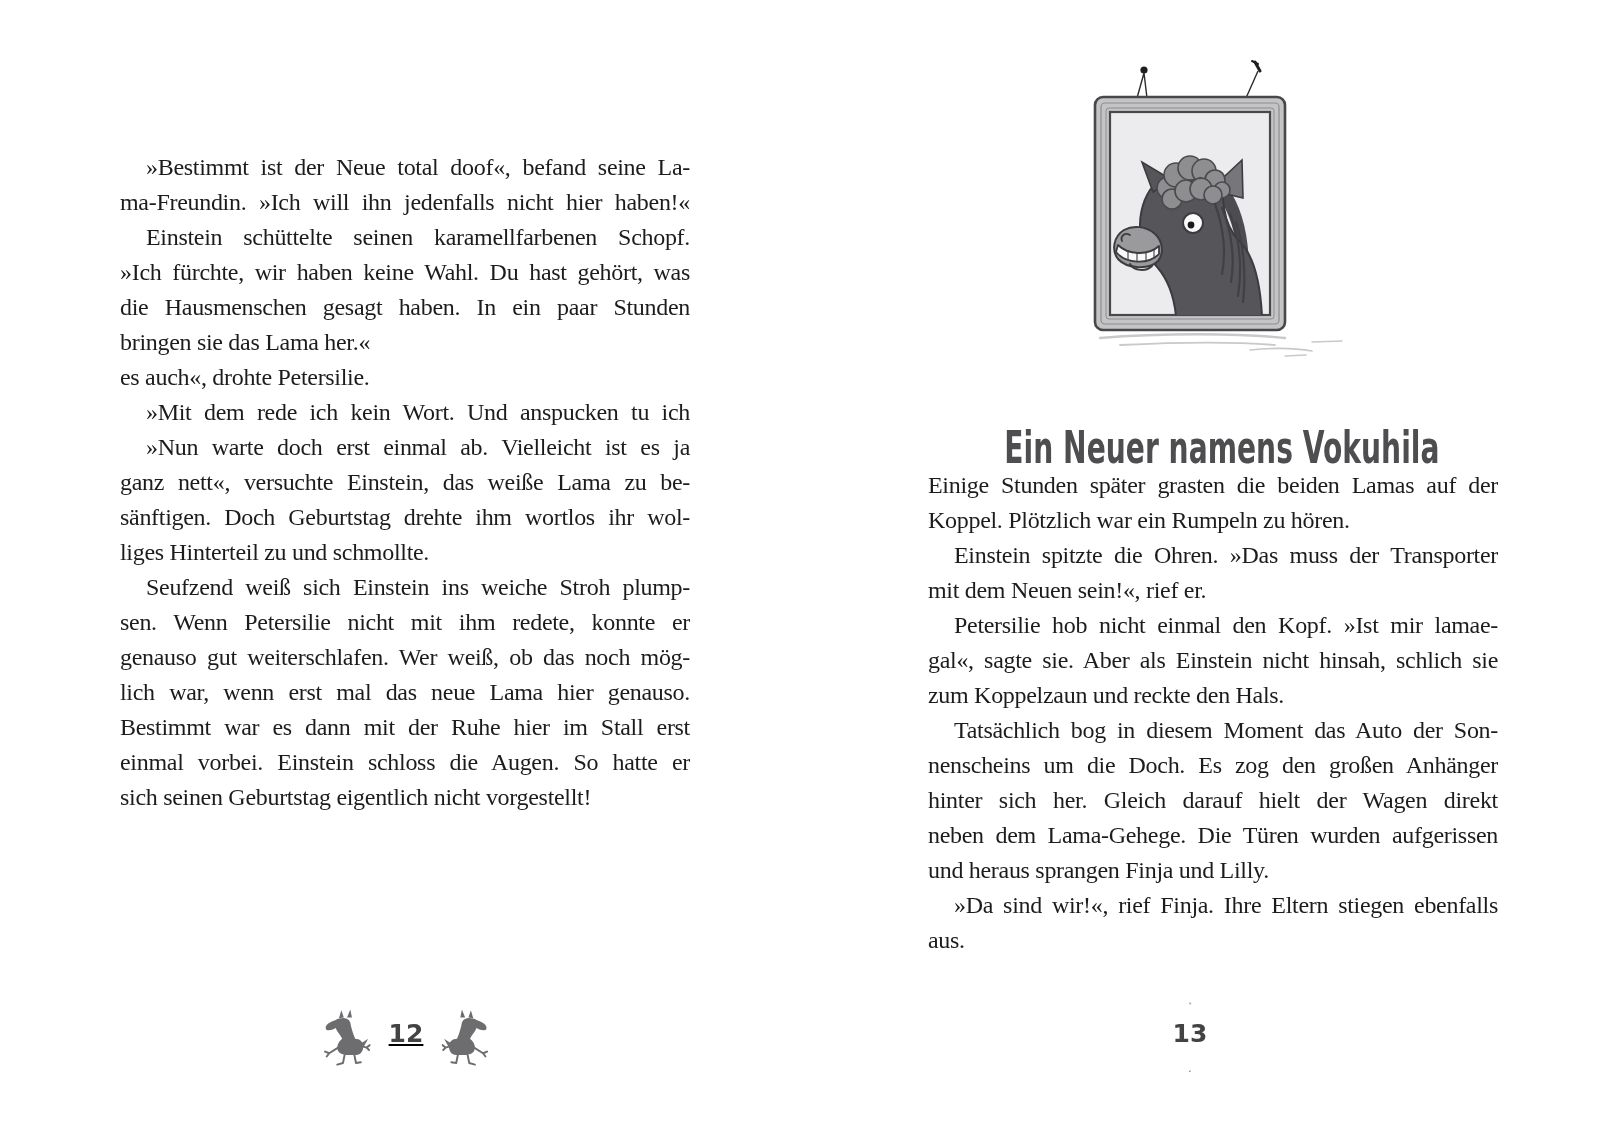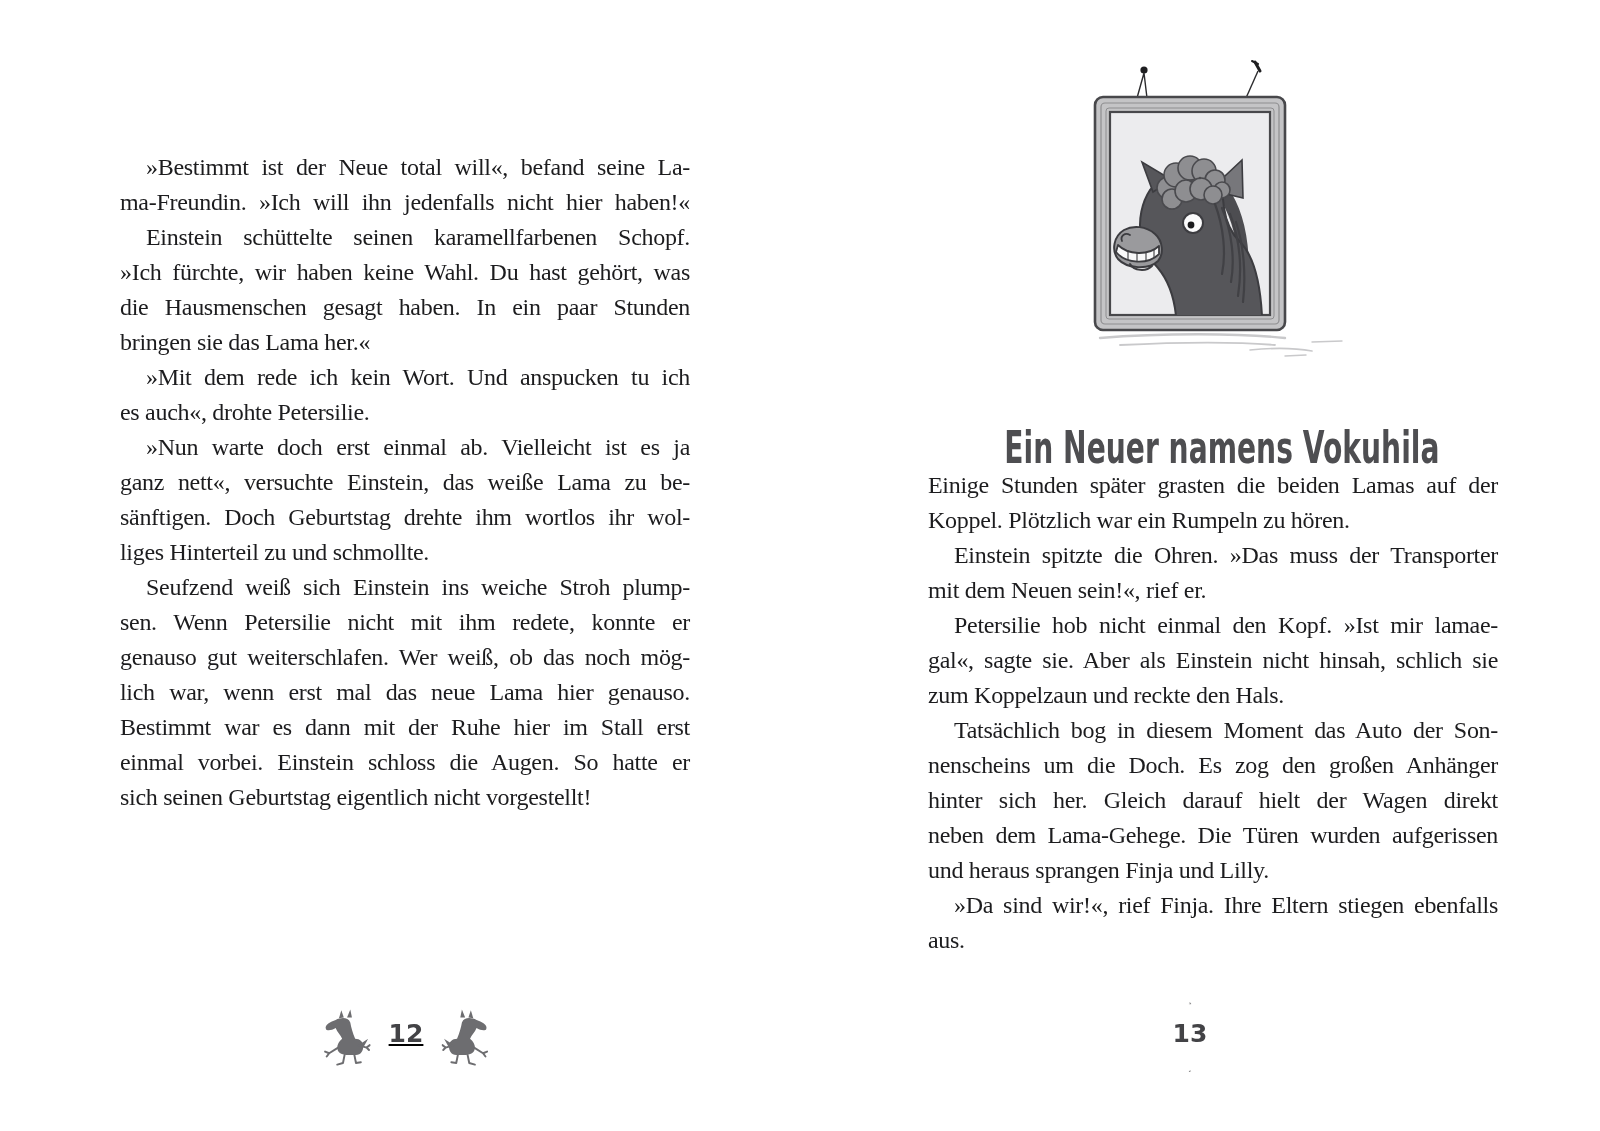--- a/index.html
+++ b/index.html
@@ -109,28 +109,28 @@
                M32,58 L30,68 M30,68 L23,70
                M44,58 L46,68 M46,68 L52,67" stroke="currentColor" stroke-width="2.4" stroke-linecap="round" fill="none"></path>
     </g>
   </defs>
 </svg>
 
 <div class="spread">
 
   <div>
     <div id="left-text" class="page-text">
-        <div class="line indent">»Bestimmt ist der Neue total will«, befand seine La-</div>
+        <div class="line indent">»Bestimmt ist der Neue total doof«, befand seine La-</div>
         <div class="line">ma-Freundin. »Ich will ihn jedenfalls nicht hier haben!«</div>
         <div class="line indent">Einstein schüttelte seinen karamellfarbenen Schopf.</div>
         <div class="line">»Ich fürchte, wir haben keine Wahl. Du hast gehört, was</div>
         <div class="line">die Hausmenschen gesagt haben. In ein paar Stunden</div>
         <div class="line end">bringen sie das Lama her.«</div>
+        <div class="line end">es auch«, drohte Petersilie.</div>
         <div class="line indent">»Mit dem rede ich kein Wort. Und anspucken tu ich</div>
-        <div class="line end">es auch«, drohte Petersilie.</div>
         <div class="line indent">»Nun warte doch erst einmal ab. Vielleicht ist es ja</div>
         <div class="line">ganz nett«, versuchte Einstein, das weiße Lama zu be-</div>
         <div class="line">sänftigen. Doch Geburtstag drehte ihm wortlos ihr wol-</div>
         <div class="line end">liges Hinterteil zu und schmollte.</div>
         <div class="line indent">Seufzend weiß sich Einstein ins weiche Stroh plump-</div>
         <div class="line">sen. Wenn Petersilie nicht mit ihm redete, konnte er</div>
         <div class="line">genauso gut weiterschlafen. Wer weiß, ob das noch mög-</div>
         <div class="line">lich war, wenn erst mal das neue Lama hier genauso.</div>
         <div class="line">Bestimmt war es dann mit der Ruhe hier im Stall erst</div>
         <div class="line">einmal vorbei. Einstein schloss die Augen. So hatte er</div>

